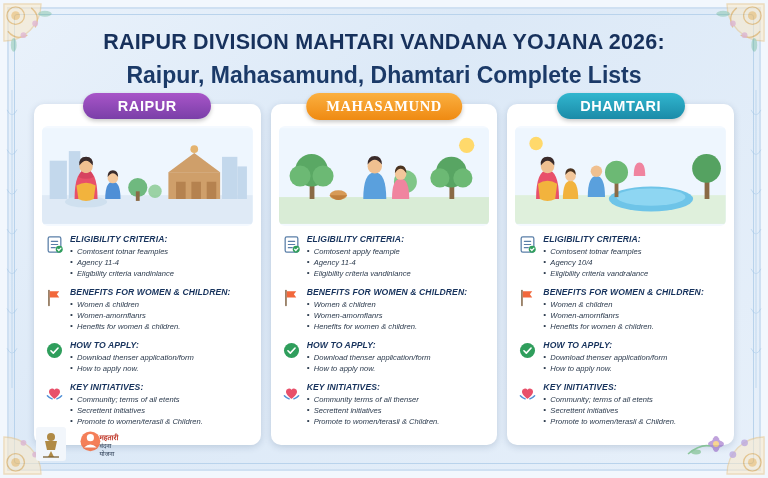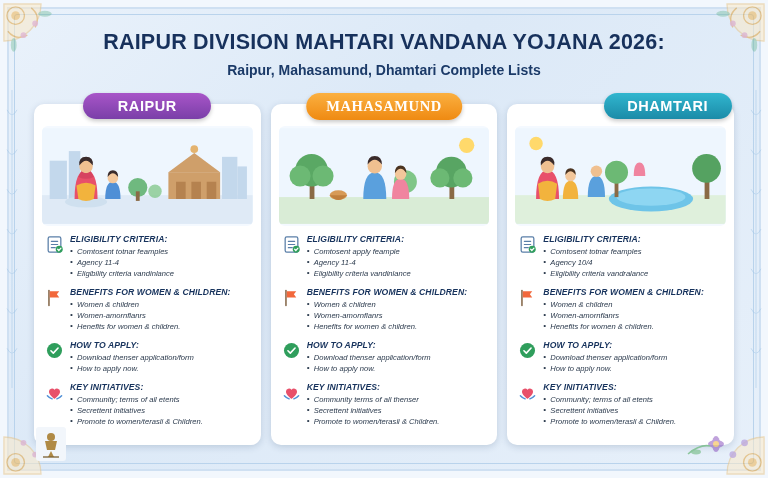--- a/index.html
+++ b/index.html
@@ -47,21 +47,21 @@
   .header {
     position: absolute; top: 30px; left: 40px; right: 40px;
     text-align: center;
   }
   .title-1 {
     font-size: 21.5px; font-weight: bold; color: #17315c;
     letter-spacing: .2px; line-height: 1.15;
   }
   .title-2 {
     margin-top: 7px;
-    font-size: 14px; font-weight: bold; color: #1b3a68;
+    font-size: 23px; font-weight: bold; color: #1b3a68;
     line-height: 1.15;
   }
 
   
   .cards {
     position: absolute; top: 104px; left: 34px; right: 34px;
     display: flex; gap: 10px;
   }
   .card {
     flex: 1 1 0;
@@ -78,21 +78,21 @@
     min-width: 128px;
     padding: 5px 20px;
     border-radius: 14px;
     color: #fff; font-weight: bold; font-size: 14.5px;
     text-align: center; letter-spacing: .6px;
     box-shadow: 0 2px 4px rgba(0,0,0,.22);
     white-space: nowrap;
   }
   .badge.raipur { background: linear-gradient(180deg,#a855c8,#7a3fa8); }
   .badge.mahasamund { background: linear-gradient(180deg,#fbb040,#ef8a12); font-family: Liberation Serif, serif; }
-  .badge.dhamtari { background: linear-gradient(180deg,#31b6cf,#1b8ba8); margin-left: 47px; }
+  .badge.dhamtari { background: linear-gradient(180deg,#31b6cf,#1b8ba8); }
 
   .illo {
     width: 100%; height: 100px;
     border-radius: 6px;
     overflow: hidden;
     background: #f4f9ff;
     margin-bottom: 8px;
   }
   .illo svg { display: block; width: 100%; height: 100%; }
 
@@ -597,20 +597,30 @@
   <div class="footer">
     <span class="emblem">
       <svg viewBox="0 0 30 34">
         <rect width="30" height="34" rx="3" fill="#f2f6fb"></rect>
         <g fill="#b08a45">
           <circle cx="15" cy="10" r="4"></circle>
           <path d="M9 14h12l-2 9h-8z"></path>
           <path d="M15 24l3 6h-6z"></path>
         </g>
         <path d="M7 30h16" stroke="#7a6130" stroke-width="1.3"></path>
+      </svg>
+    </span>
+    <span class="logo-mark">
+      <svg viewBox="0 0 60 40">
+        <circle cx="16" cy="17" r="11" fill="#f2683c" opacity=".85"></circle>
+        <circle cx="16" cy="13" r="4" fill="#fff"></circle>
+        <path d="M9 24q7-7 14 0z" fill="#fff"></path>
+        <text x="26" y="15" font-family="'Liberation Sans',sans-serif" font-size="8" fill="#c0392b" font-weight="bold">महतारी</text>
+        <text x="26" y="24" font-family="'Liberation Sans',sans-serif" font-size="7" fill="#2d3e55">वंदना</text>
+        <text x="26" y="33" font-family="'Liberation Sans',sans-serif" font-size="7" fill="#2d3e55">योजना</text>
       </svg>
     </span>
     <span class="footer-flourish">
       <svg viewBox="0 0 46 34">
         <g fill="#8e59c0" opacity=".75">
           <ellipse cx="30" cy="16" rx="8" ry="4"></ellipse>
           <ellipse cx="30" cy="16" rx="4" ry="8"></ellipse>
           <circle cx="30" cy="16" r="3" fill="#f2b33d"></circle>
         </g>
         <path d="M2 26q12-10 22-8" stroke="#6fb97f" stroke-width="1.6" fill="none"></path>

